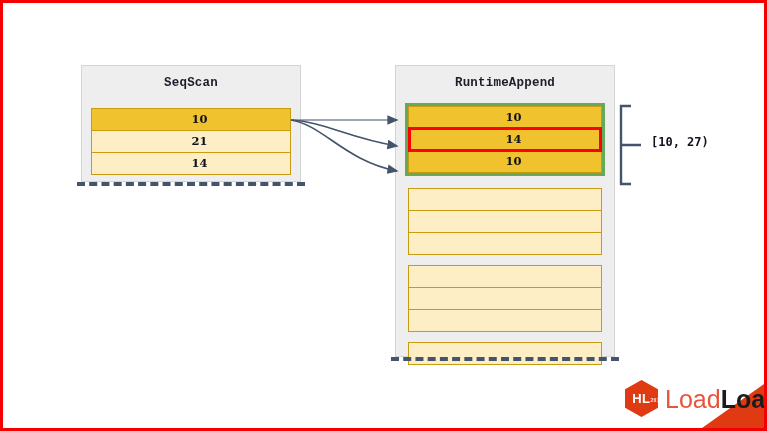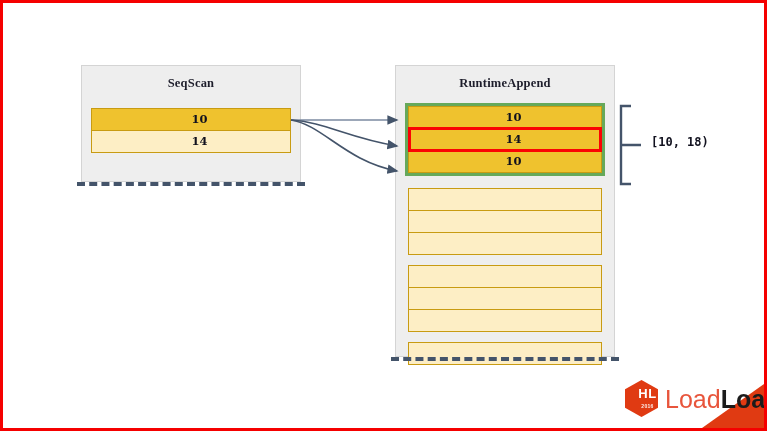--- a/index.html
+++ b/index.html
@@ -24,21 +24,21 @@
 
   
   .panel {
     position: absolute;
     background: #eeeeee;
     border: 1px solid #d4d4d4;
     box-sizing: border-box;
   }
   .panel-title {
     text-align: center;
-    font-family: Liberation Serif, serif;
+    font-family: Liberation Mono, monospace;
     font-weight: bold;
     font-size: 12.5px;
     color: #1d1d2b;
     letter-spacing: 0.2px;
     padding-top: 10px;
     padding-bottom: 8px;
     user-select: none;
   }
 
   #seqscan-panel {
@@ -167,21 +167,21 @@
     width: 33px;
     height: 37px;
   }
   #logo-hex .hex-text {
     position: absolute;
     left: 0;
     top: 0;
     width: 45px;
     height: 37px;
     display: flex;
-    flex-direction: column;
+    flex-direction: row;
     align-items: center;
     justify-content: center;
     color: #ffffff;
     user-select: none;
   }
   #logo-hex .hex-hl {
     font-family: "Liberation Sans", sans-serif;
     font-weight: bold;
     font-size: 13px;
     letter-spacing: 0.5px;
@@ -218,20 +218,21 @@
 </head>
 <body>
 
 <div id="slide">
 
   <div class="panel" id="seqscan-panel">
     <div class="panel-title">SeqScan</div>
   </div>
   <div class="row-group" id="seqscan-rows">
     <div class="tuple-row filled">10</div>
+    <div class="tuple-row">21</div>
     <div class="tuple-row">14</div>
   </div>
   <div class="cut-line" id="seqscan-cut"></div>
 
   <div class="panel" id="runtimeappend-panel">
     <div class="panel-title">RuntimeAppend</div>
   </div>
 
   <div class="row-group group-outline" id="ra-group-1">
     <div class="tuple-row filled">10</div>
@@ -264,21 +265,21 @@
       </marker>
     </defs>
     <path d="M288,117 L394,117" fill="none" stroke="#7b8aa0" stroke-width="1.6" marker-end="url(#ah)"></path>
     <path d="M288,117 C322,119 345,135 394,143" fill="none" stroke="#44546a" stroke-width="1.6" marker-end="url(#ah)"></path>
     <path d="M288,117 C320,122 342,158 394,168" fill="none" stroke="#44546a" stroke-width="1.6" marker-end="url(#ah)"></path>
   </svg>
 
   <svg id="range-bracket" viewBox="0 0 26 82" xmlns="http://www.w3.org/2000/svg">
     <path d="M14,2 L4,2 L4,80 L14,80 M4,41 L24,41" fill="none" stroke="#44546a" stroke-width="2.4"></path>
   </svg>
-  <div id="range-label">[10, 18)</div>
+  <div id="range-label">[10, 27)</div>
 
   <div id="corner-triangle"></div>
   <div id="logo">
     <div id="logo-hex">
       <svg width="33" height="37" viewBox="0 0 33 37" xmlns="http://www.w3.org/2000/svg">
         <polygon points="16.5,0 33,9.25 33,27.75 16.5,37 0,27.75 0,9.25" fill="#e03a12"></polygon>
       </svg>
       <div class="hex-text">
         <span class="hex-hl">HL</span>
         <span class="hex-year">2016</span>

